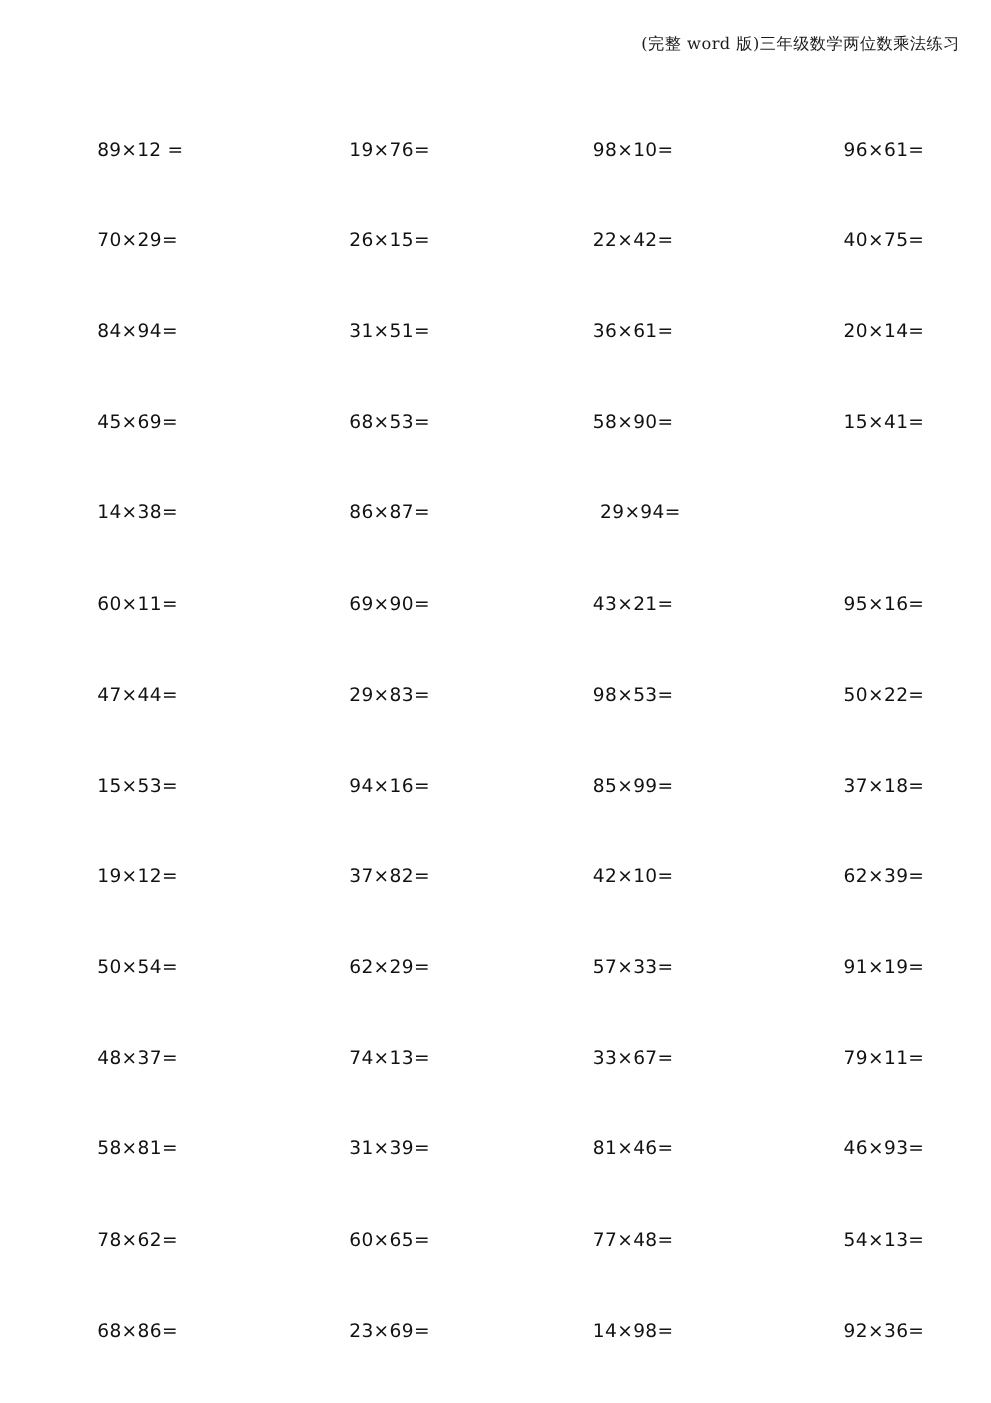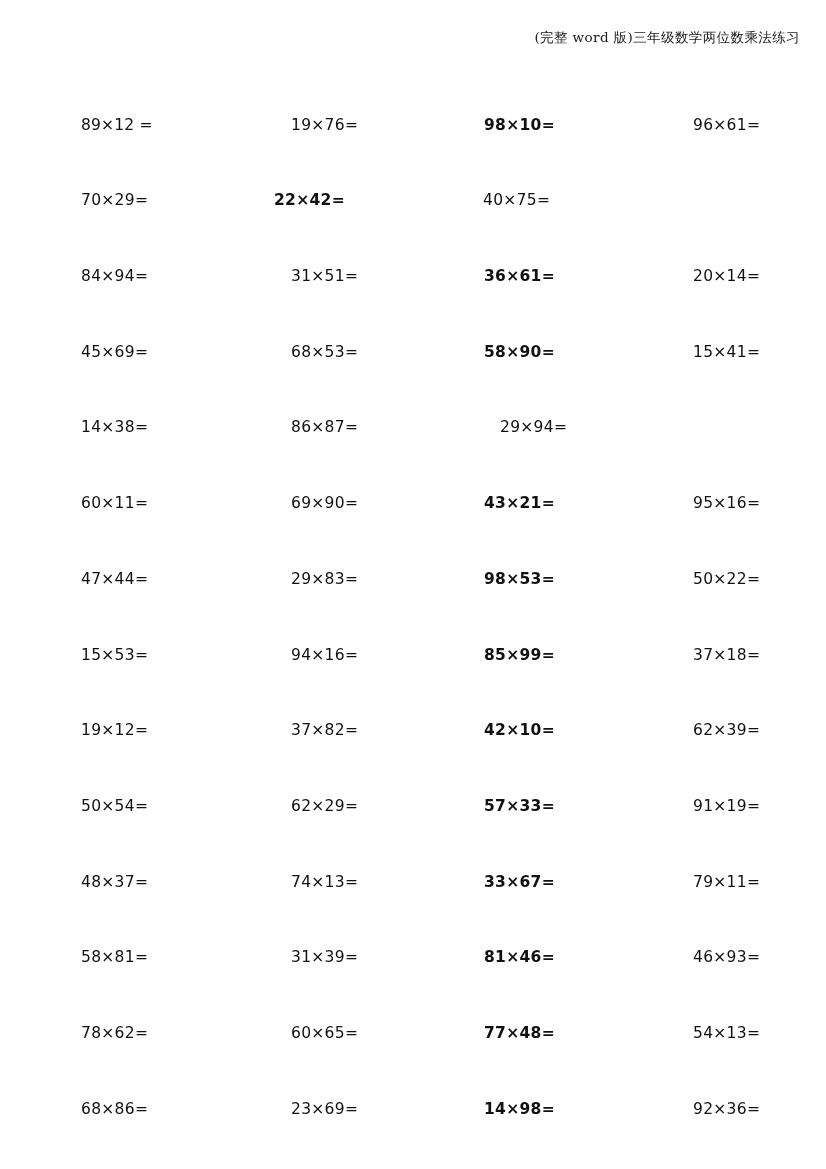--- a/index.html
+++ b/index.html
@@ -60,21 +60,21 @@
     font-family: "DejaVu Sans", "Liberation Sans", sans-serif;
     font-size: 15.5px;
     line-height: 22px;
     color: #111111;
     white-space: nowrap;
     letter-spacing: 0.3px;
   }
 
   .prob-cell.c1 { margin-left: 37px; }
   .prob-cell.c2 { margin-left: 17px; }
-  .prob-cell.c3 { margin-left: 0px; font-weight: bold; }
+  .prob-cell.c3 { margin-left: 10px; }
   .prob-cell.c4 { margin-left: 16px; }
 
   
   .prob-cell.first-style {
     letter-spacing: 0.2px;
   }
 </style>
 </head>
 <body>
 
@@ -86,20 +86,21 @@
 
     <div class="prob-row">
       <div class="prob-cell c1 first-style">89×12 =</div>
       <div class="prob-cell c2">19×76=</div>
       <div class="prob-cell c3">98×10=</div>
       <div class="prob-cell c4">96×61=</div>
     </div>
 
     <div class="prob-row">
       <div class="prob-cell c1">70×29=</div>
+      <div class="prob-cell c2">26×15=</div>
       <div class="prob-cell c3">22×42=</div>
       <div class="prob-cell c4">40×75=</div>
     </div>
 
     <div class="prob-row">
       <div class="prob-cell c1">84×94=</div>
       <div class="prob-cell c2">31×51=</div>
       <div class="prob-cell c3">36×61=</div>
       <div class="prob-cell c4">20×14=</div>
     </div>

